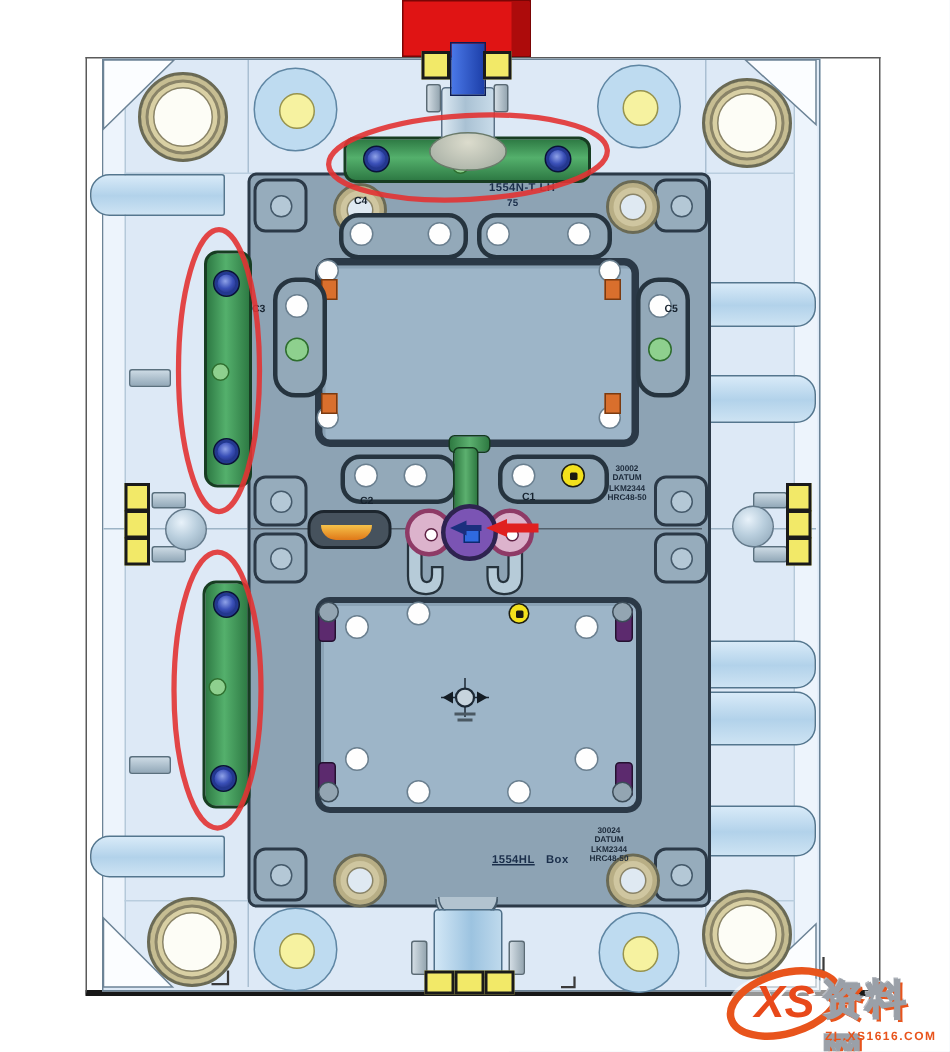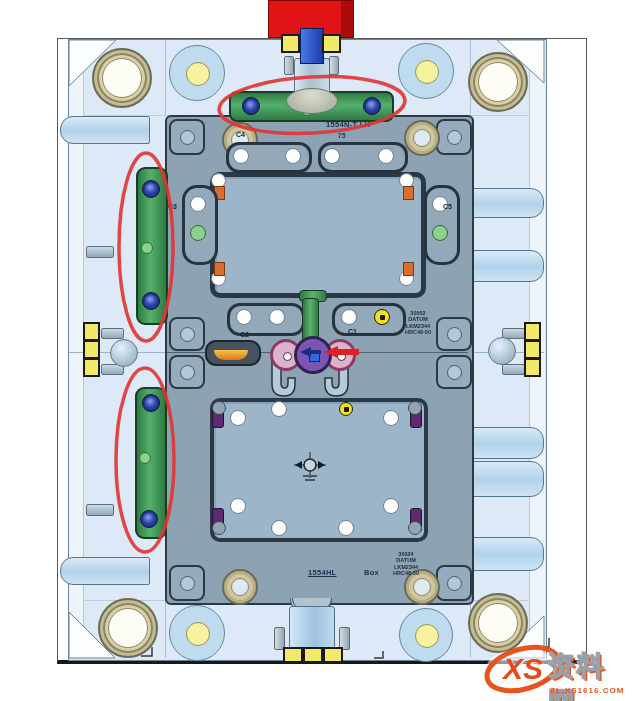--- a/index.html
+++ b/index.html
@@ -320,21 +320,21 @@
     <div>LKM2344</div>
     <div>HRC48-50</div>
   </div>
   <div class="tinyblock" style="left:384px;top:551px;">
     <div>30024</div>
     <div>DATUM</div>
     <div>LKM2344</div>
     <div>HRC48-50</div>
   </div>
 
-  <div class="marking" style="left:308px;top:569px;text-decoration:underline;">1554HL</div>
+  <div class="marking" style="left:328px;top:569px;text-decoration:underline;">1554HL</div>
   <div class="marking" style="left:364px;top:569px;">Box</div>
 
   <div class="abs bdome" style="left:290px;top:599px;width:40px;height:14px;"></div>
 
   <div class="abs graycyl" style="left:294px;top:58px;width:34px;height:42px;"></div>
   <div class="abs dome" style="left:286px;top:88px;width:50px;height:24px;"></div>
   <div class="abs studv" style="left:284px;top:56px;width:8px;height:17px;"></div>
   <div class="abs studv" style="left:329px;top:56px;width:8px;height:17px;"></div>
   <div class="abs redblock" style="left:268px;top:0px;width:84px;height:36px;">
       <i></i>

